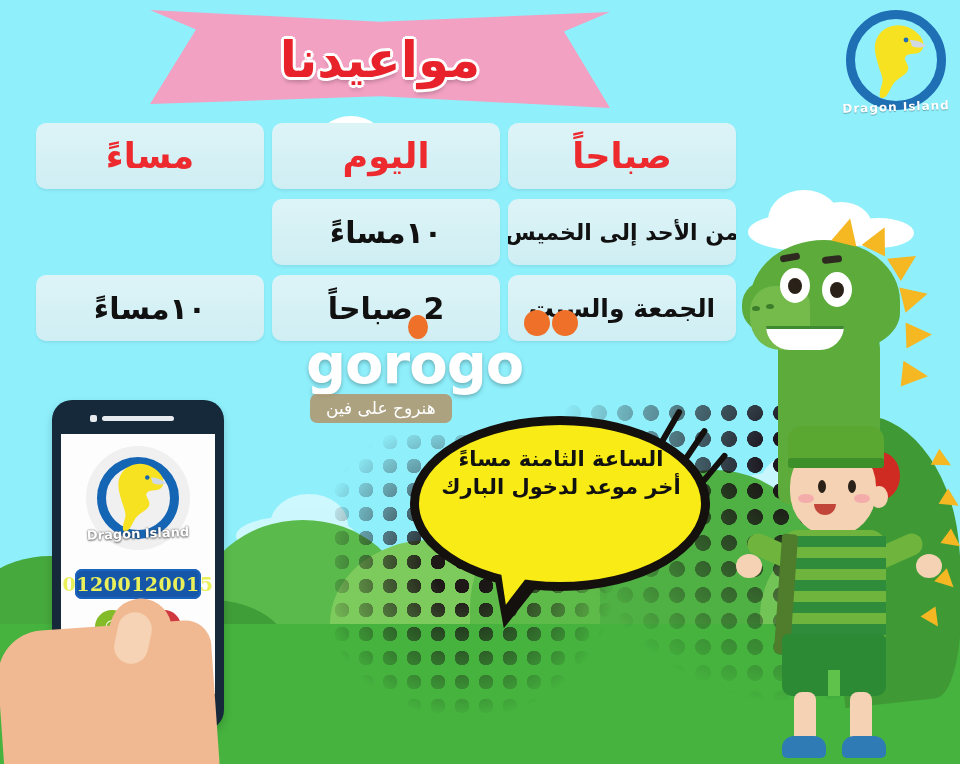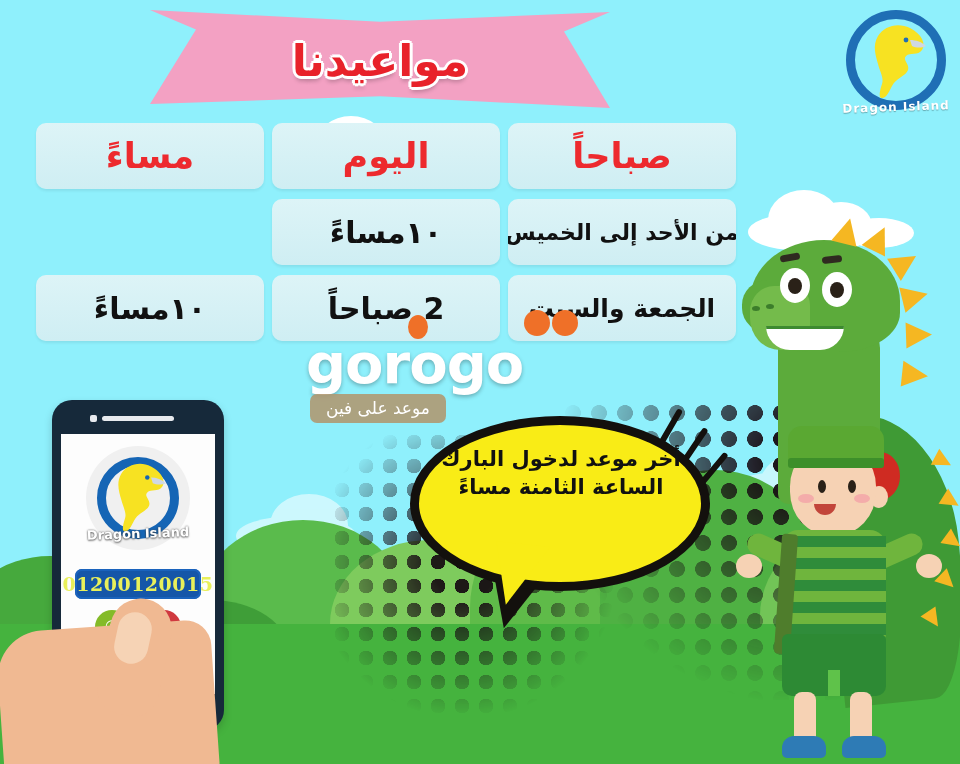--- a/index.html
+++ b/index.html
@@ -30,21 +30,21 @@
   .ribbon{
     position:absolute;left:150px;top:10px;width:460px;height:98px;
     background:#f3a1c3;
     clip-path:polygon(0% 0%, 10% 20%, 0% 96%, 50% 88%, 100% 100%, 90% 22%, 100% 2%, 50% 12%);
     filter:drop-shadow(0 3px 2px rgba(0,0,0,.10));
   }
   .ribbon-title{
     position:absolute;left:150px;top:20px;width:460px;height:80px;
     display:flex;align-items:center;justify-content:center;
     direction:rtl;
-    font-size:44px;font-weight:bold;color:#e8222a;
+    font-size:50px;font-weight:bold;color:#e8222a;
     letter-spacing:0px;
     text-shadow:
       -2px -2px 0 #fff, 2px -2px 0 #fff, -2px 2px 0 #fff, 2px 2px 0 #fff,
       -3px 0 0 #fff, 3px 0 0 #fff, 0 -3px 0 #fff, 0 3px 0 #fff,
       0 5px 4px rgba(0,0,0,.22);
     white-space:nowrap;
   }
 
   
   .sched{position:absolute;left:36px;top:123px;width:700px;}
@@ -400,22 +400,22 @@
   </div>
 
   <div class="bubble-wrap">
     <div class="speedline" style="left:272px;top:8px;width:6px;height:54px;transform:rotate(30deg);"></div>
     <div class="speedline" style="left:296px;top:26px;width:6px;height:54px;transform:rotate(34deg);"></div>
     <div class="speedline" style="left:316px;top:50px;width:6px;height:48px;transform:rotate(40deg);"></div>
     <div class="bubble-tail"></div>
     <div class="bubble"></div>
     <div class="bubble-tail-in"></div>
     <div class="bubble-text">
+      <div>الساعة الثامنة مساءً</div>
       <div>أخر موعد لدخول البارك</div>
-      <div>الساعة الثامنة مساءً</div>
     </div>
   </div>
 
   <div class="phone">
     <div class="phone-body">
       <div class="phone-cam"></div>
       <div class="phone-speaker"></div>
       <div class="phone-screen">
         <div class="pl-circle"></div>
         <div class="pl-ring"></div>
@@ -441,17 +441,17 @@
       <div class="thumbnail"></div>
     </div>
   </div>
 
   <div class="wm-dot" style="left:524px;top:310px;width:26px;height:26px;"></div>
   <div class="wm-dot" style="left:552px;top:310px;width:26px;height:26px;"></div>
   <div class="wm-dot" style="left:408px;top:315px;width:20px;height:24px;"></div>
   <div class="wm">
     <div class="wm-text">gorogo</div>
     <div style="padding-left:4px;">
-      <span class="wm-tag">موعد على فين</span>
+      <span class="wm-tag">هنروح على فين</span>
     </div>
   </div>
 
 </div>
 
 </body></html>

